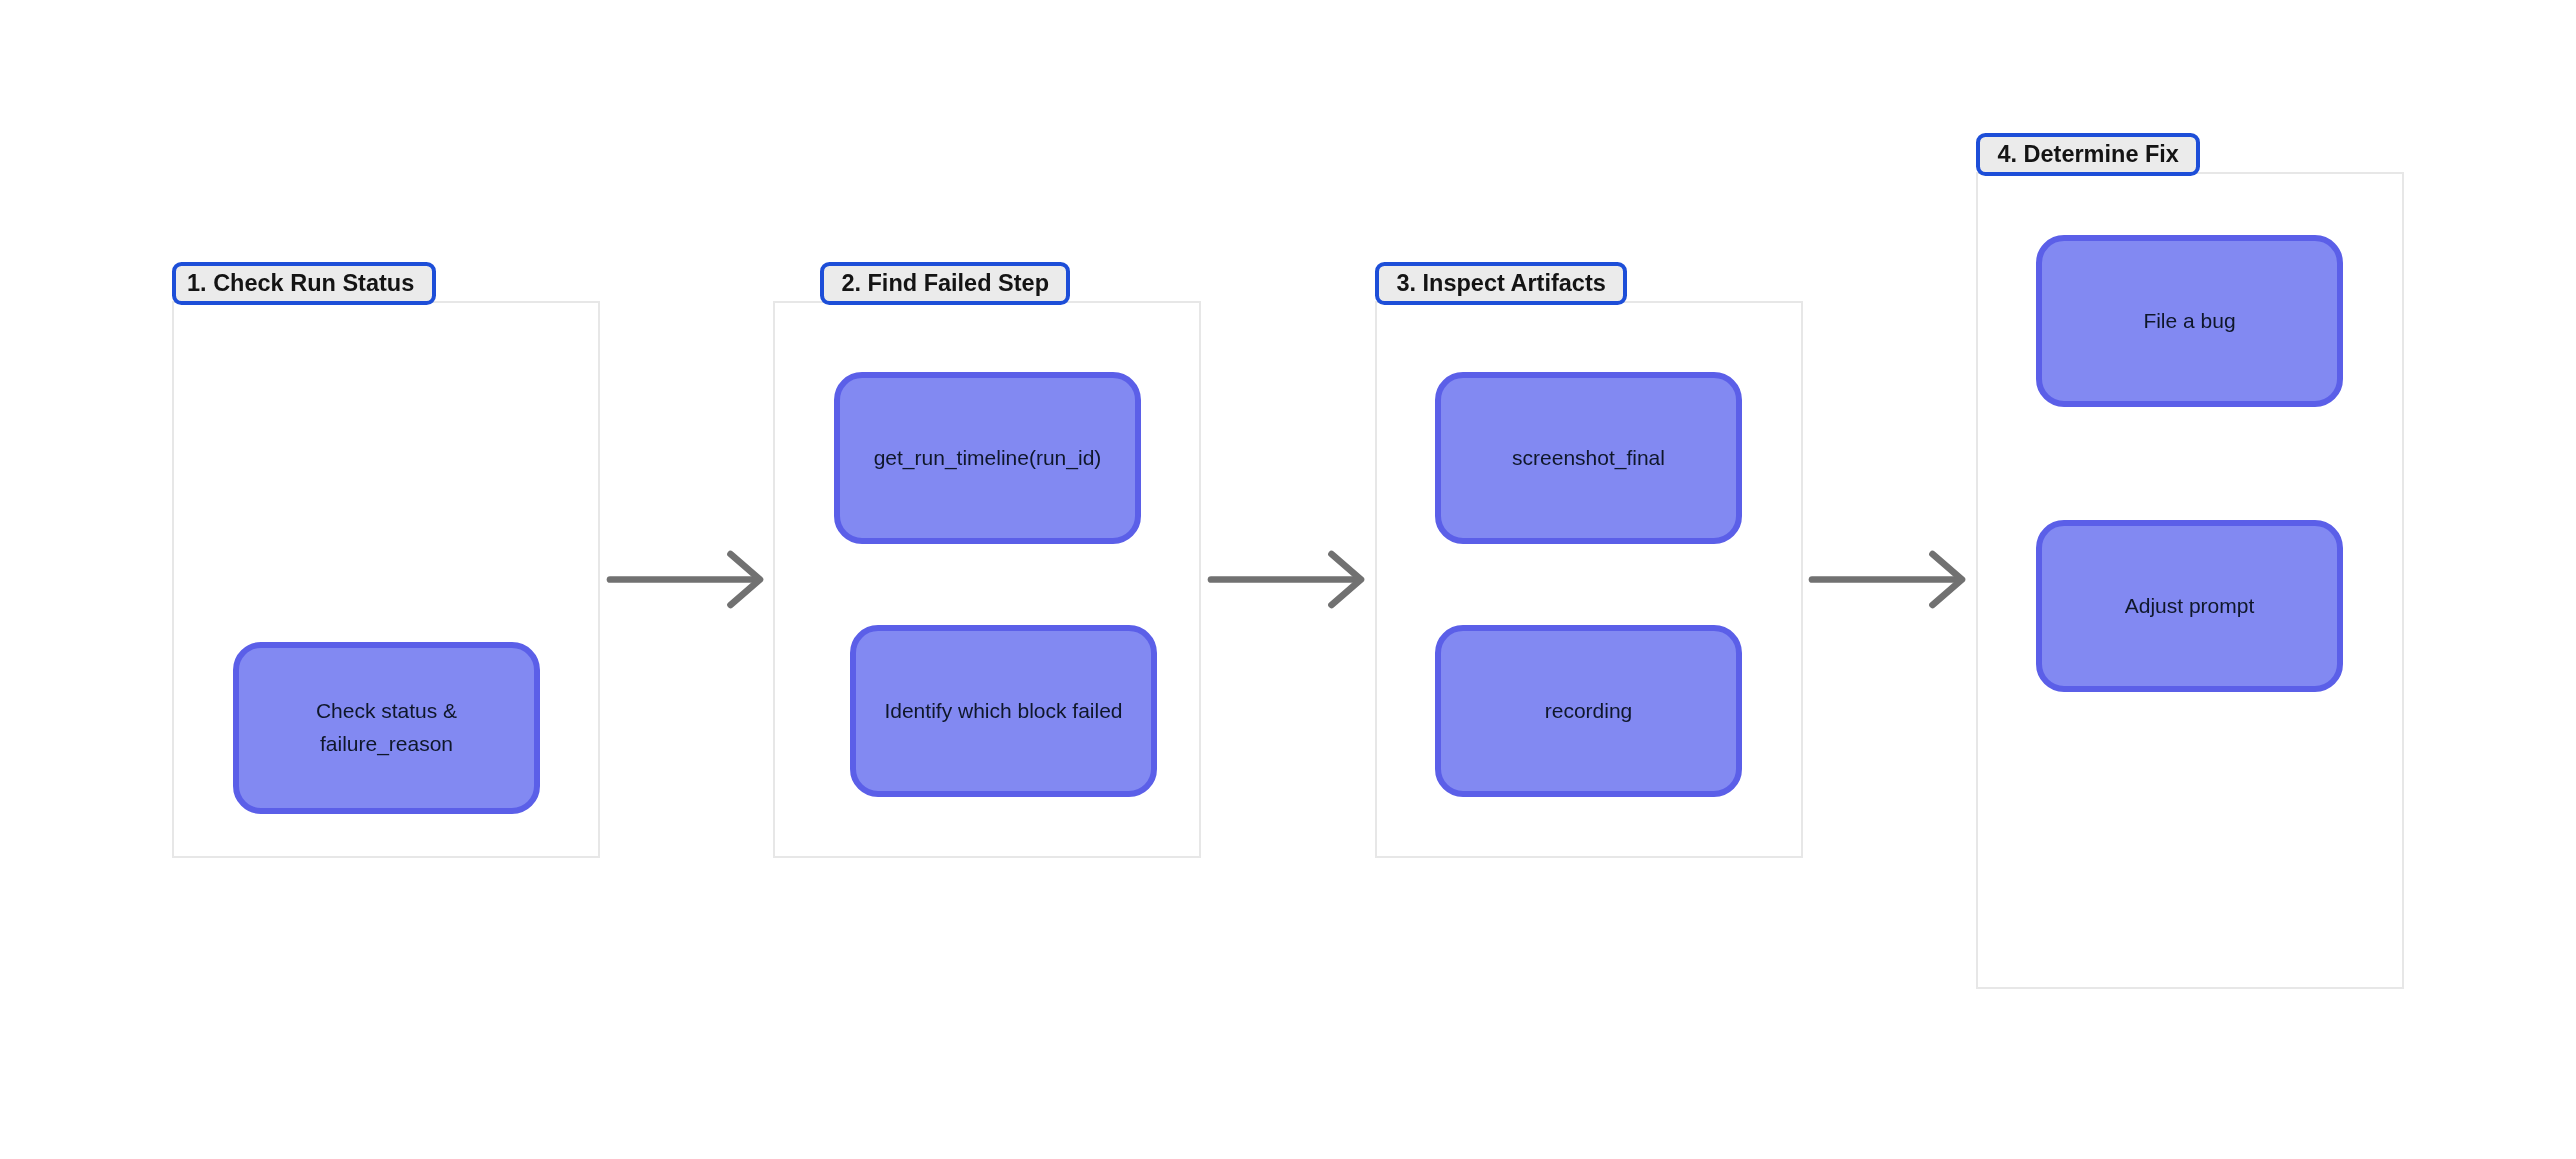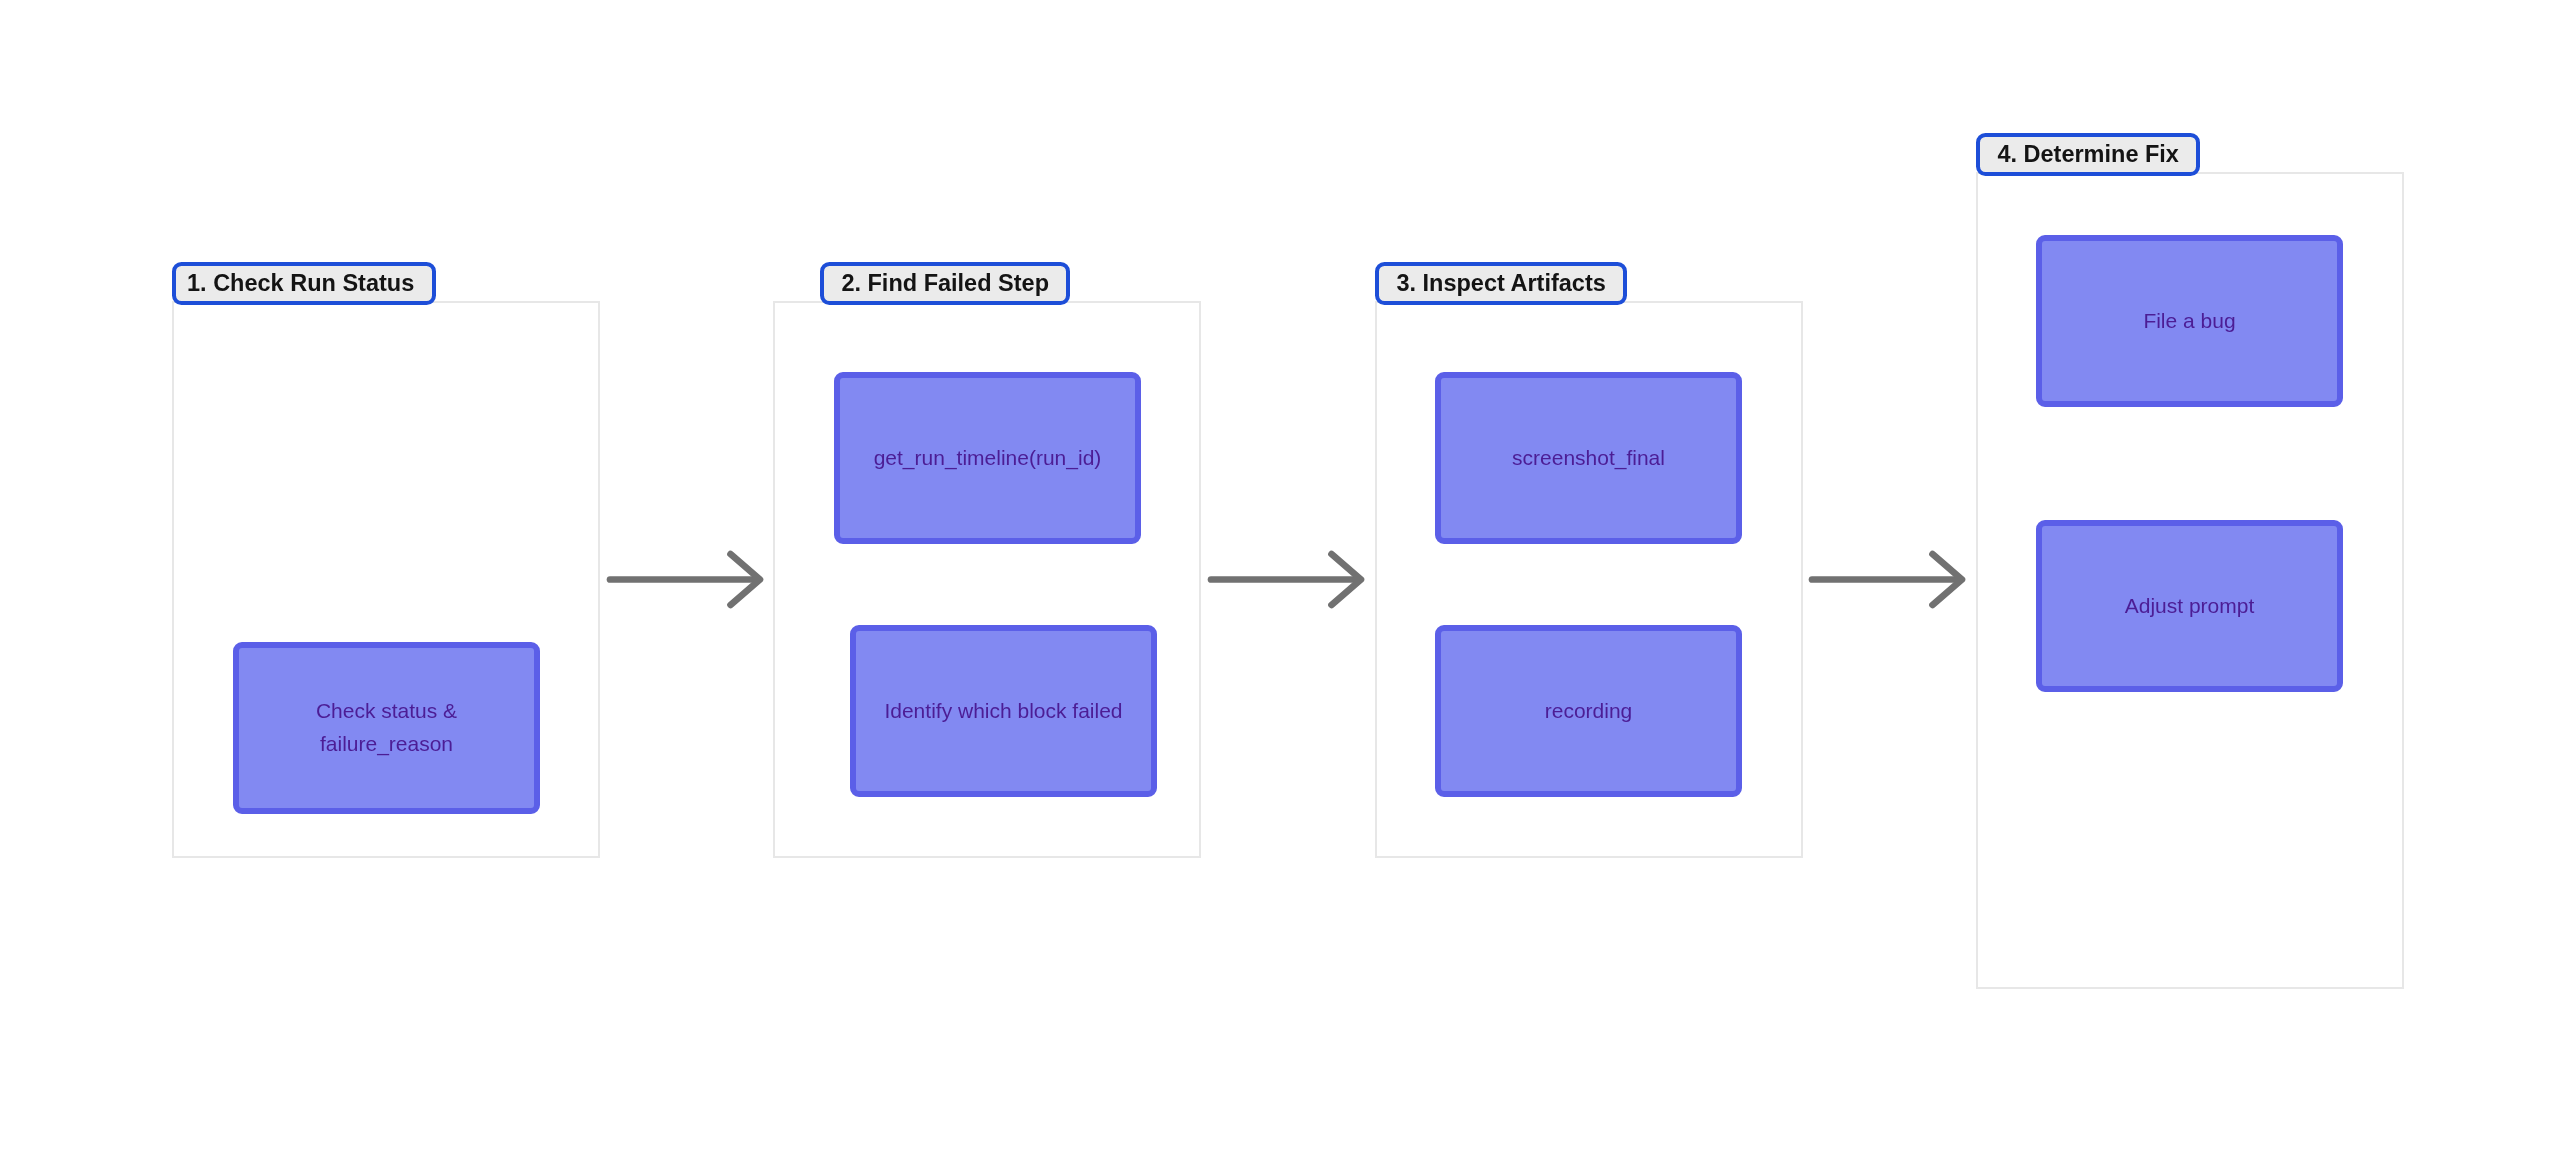--- a/index.html
+++ b/index.html
@@ -32,27 +32,27 @@
     color: #141414;
     white-space: nowrap;
     box-sizing: border-box;
   }
   .node {
     position: absolute;
     width: 307px;
     height: 172px;
     background: #8289f2;
     border: 6px solid #5b5fe8;
-    border-radius: 9px;
+    border-radius: 28px;
     box-sizing: border-box;
     display: flex;
     align-items: center;
     justify-content: center;
     text-align: center;
-    color: #4c1d95;
+    color: #0f172a;
     font-size: 21px;
     line-height: 1.55;
   }
   .node .txt {
     max-width: 248px;
   }
   .arrow {
     position: absolute;
     width: 164px;
     height: 81px;

